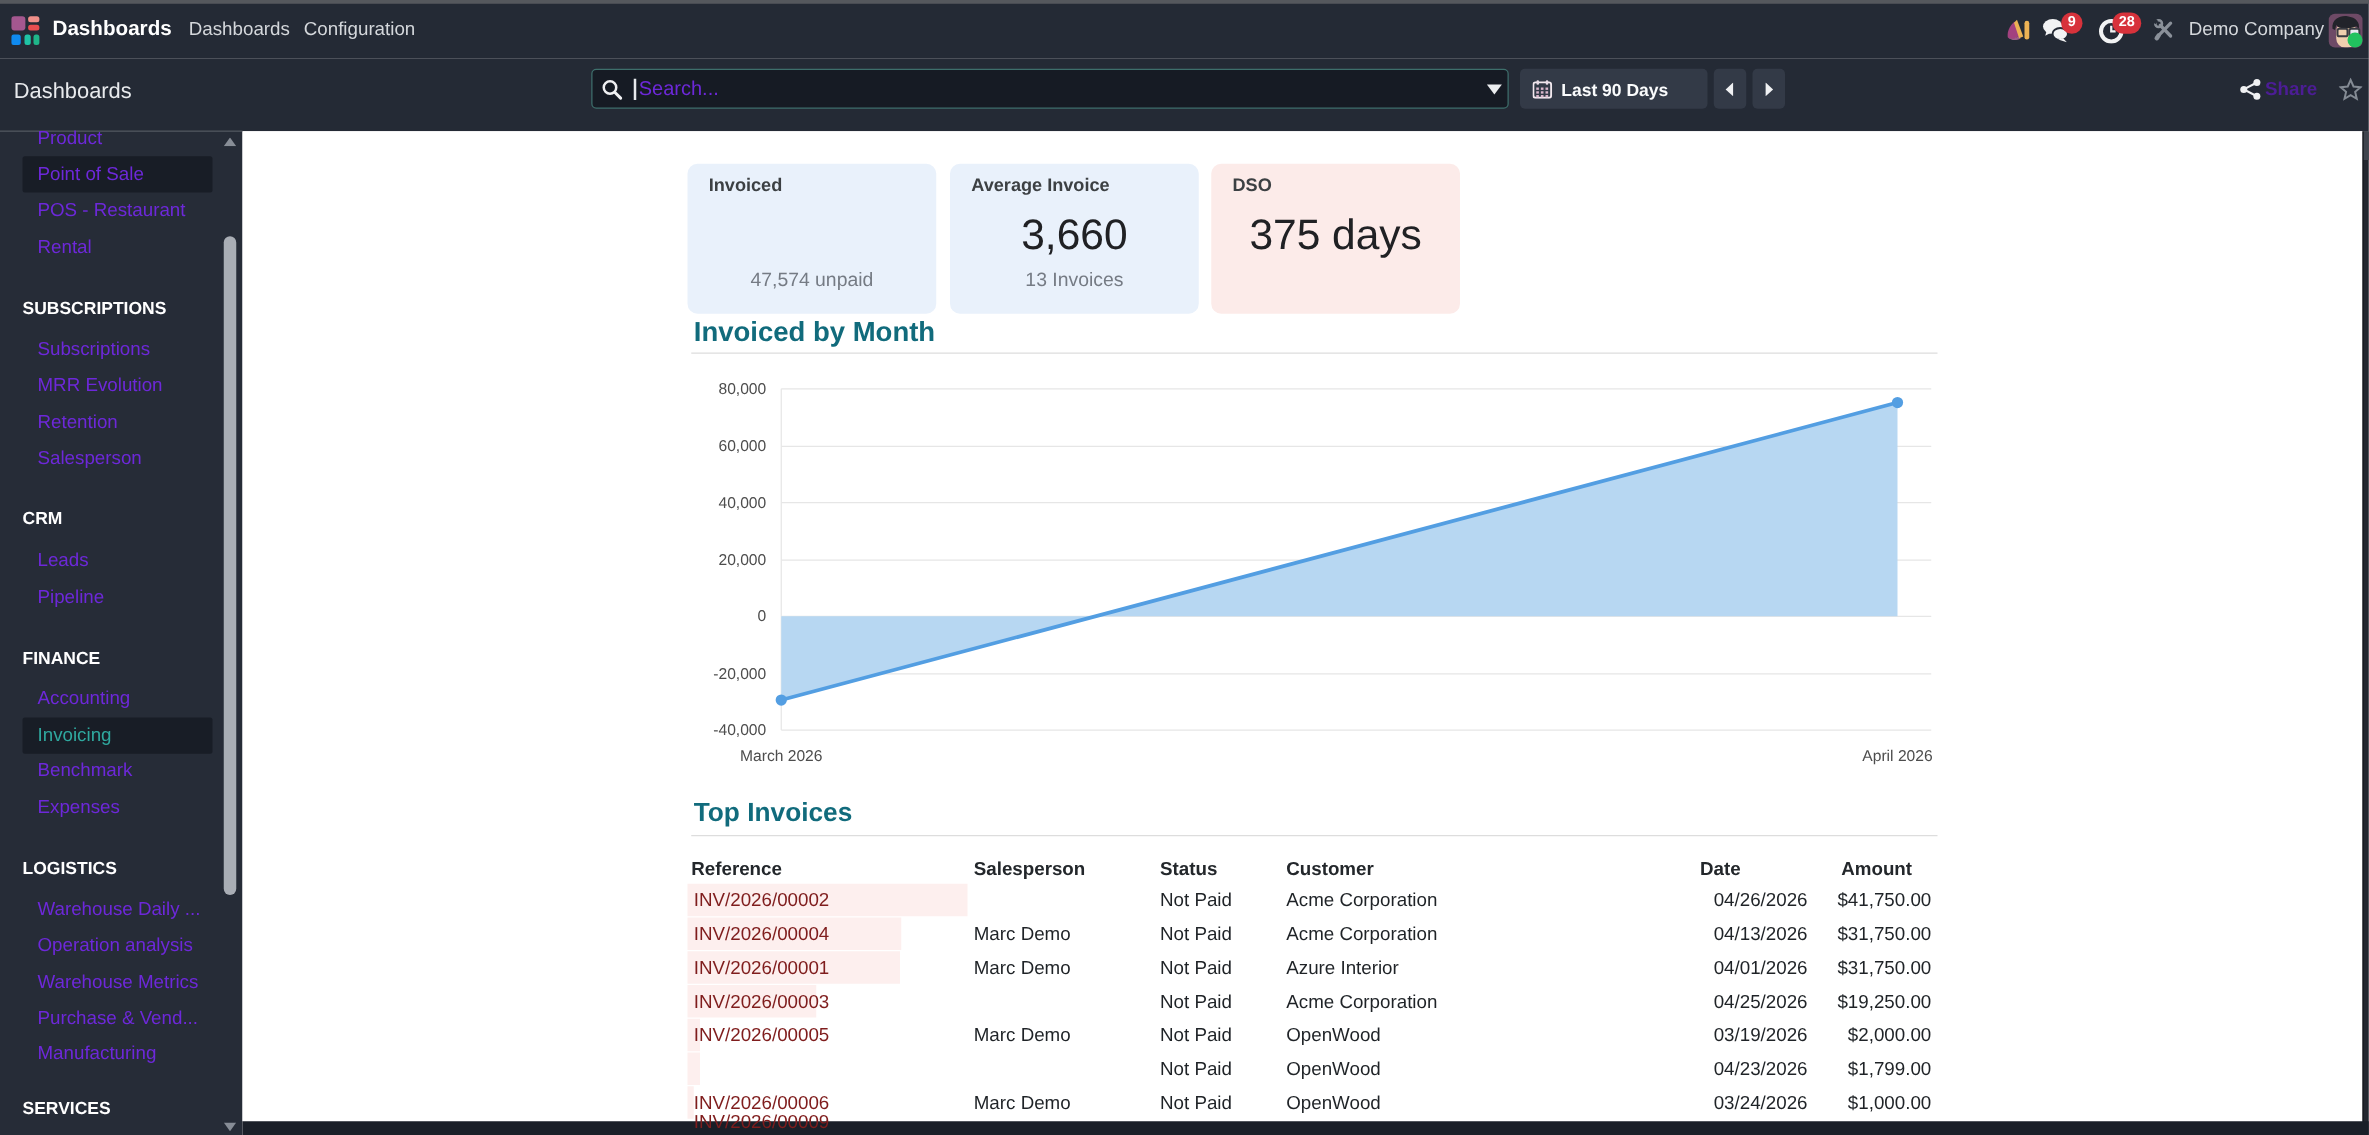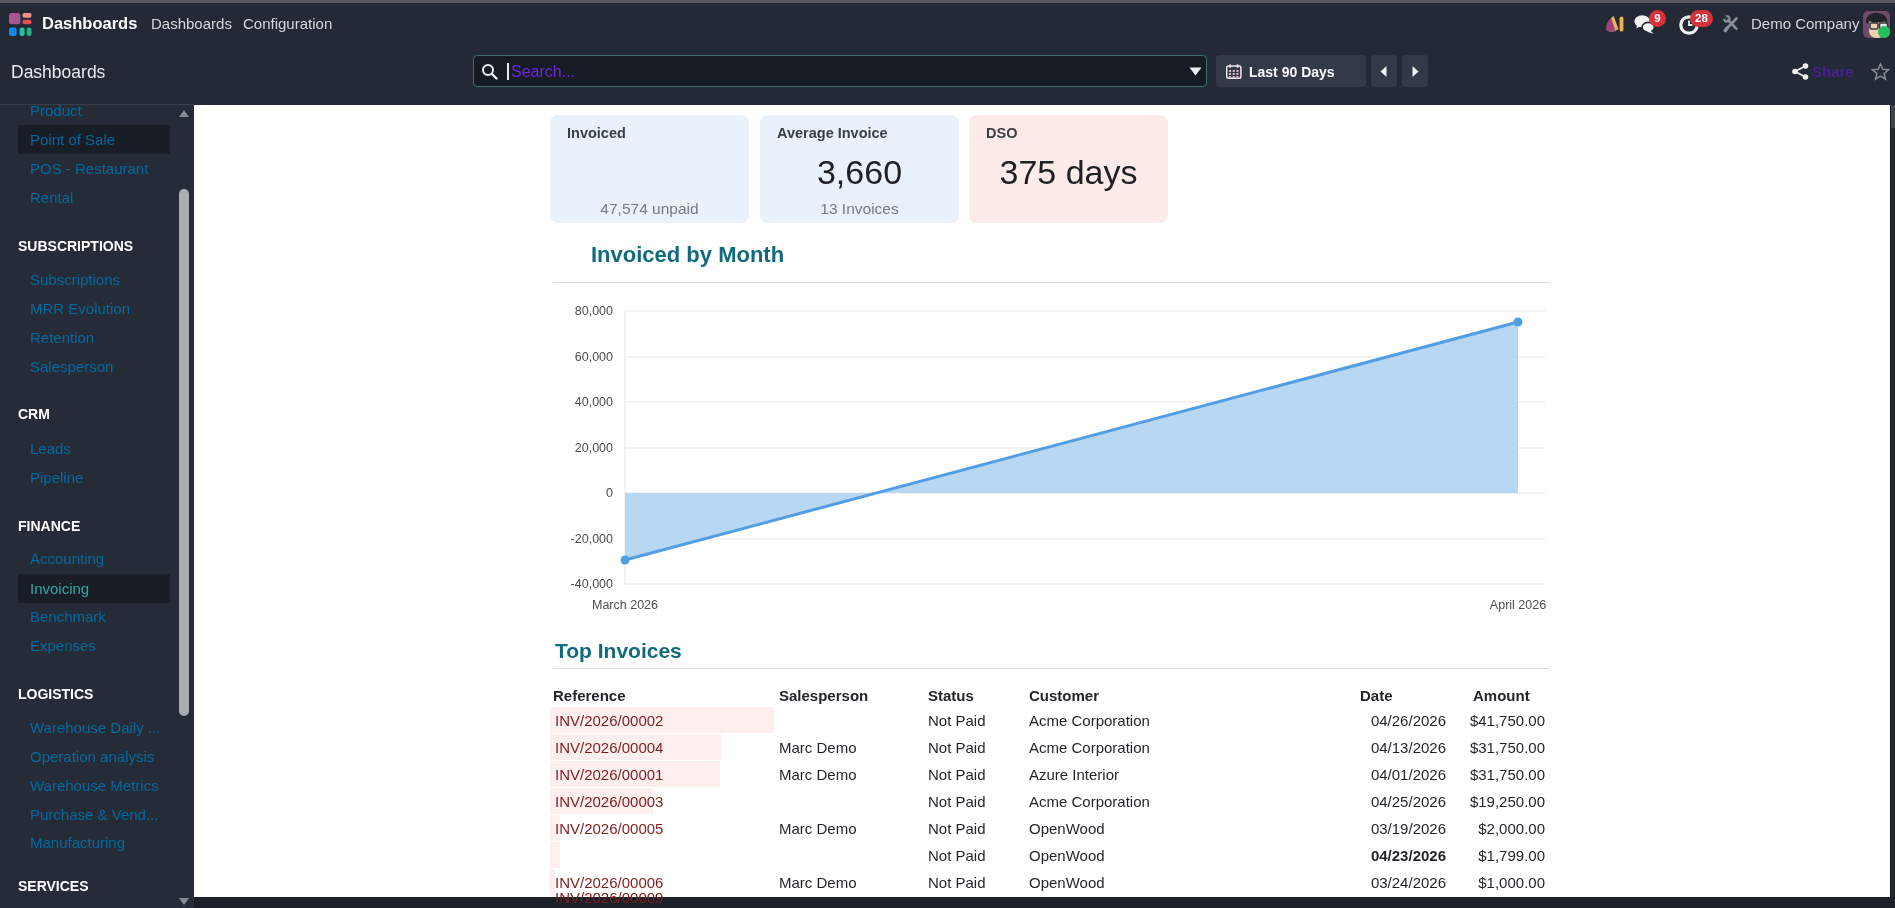--- a/index.html
+++ b/index.html
@@ -11,26 +11,26 @@
   #ctrlbar { position:absolute; left:0; top:47px; width:1895px; height:58px; background:#242a35; }
   #sidebar { position:absolute; left:0; top:105px; width:194px; height:803px; background:#262c37; }
   #main { position:absolute; left:194px; top:105px; width:1701px; height:792px; background:#ffffff; }
   #botstrip { position:absolute; left:194px; top:897px; width:1701px; height:11px; background:#1a1f28; }
 
   .appname { position:absolute; left:42px; top:14px; font-size:16.5px; font-weight:bold; color:#ffffff; }
   .menuitem { position:absolute; top:15px; font-size:15px; color:#d4d7db; }
   .tb-txt { color:#d4d7db; font-size:15px; }
 
   
-  .sideitem { position:absolute; left:30px; font-size:15px; color:#0369a1; white-space:nowrap; }
+  .sideitem { position:absolute; left:30px; font-size:15px; color:#6d28d9; white-space:nowrap; }
   .sidehead { position:absolute; left:18px; font-size:14px; font-weight:bold; color:#ffffff; white-space:nowrap; }
   .sidesel { position:absolute; left:18px; width:152px; height:29px; background:#181d26; border-radius:2px; }
 
   
-  .card { position:absolute; top:115px; width:199px; height:108px; border-radius:8px; background:#e9f1fb; }
+  .card { position:absolute; top:131px; width:199px; height:120px; border-radius:8px; background:#e9f1fb; }
   .card .t { position:absolute; left:17px; top:10px; font-size:14.5px; font-weight:bold; color:#3c4043; }
   .card .n { position:absolute; left:0; top:36px; width:100%; text-align:center; font-size:34px; line-height:42px; color:#202124; }
   .card .s { position:absolute; left:0; top:85px; width:100%; text-align:center; font-size:15.5px; color:#757b84; }
 
   .secttitle { position:absolute; font-size:22px; font-weight:bold; color:#116b7c; }
   .rule { position:absolute; height:1px; background:#dddddd; }
 
   
   .th { position:absolute; font-size:15px; font-weight:bold; color:#23272b; white-space:nowrap; }
   .td { position:absolute; font-size:15px; color:#1f2327; white-space:nowrap; }
@@ -201,21 +201,21 @@
   <div class="t">Average Invoice</div>
   <div class="n">3,660</div>
   <div class="s">13 Invoices</div>
 </div>
 <div class="card" style="left:969px;background:#fcebe9;">
   <div class="t">DSO</div>
   <div class="n">375 days</div>
   <div class="s"></div>
 </div>
 
-<div class="secttitle" style="left:555px;top:242px;margin-left:36px;">Invoiced by Month</div>
+<div class="secttitle" style="left:555px;top:253px;">Invoiced by Month</div>
 <div class="rule" style="left:553px;top:282px;width:997px;"></div>
 <svg class="abs" style="left:553px;top:295px" width="997" height="325" viewBox="0 0 997 325">
   <g stroke="#e6e6e6" stroke-width="1">
     <line x1="72" y1="16" x2="992" y2="16"></line>
     <line x1="72" y1="62" x2="992" y2="62"></line>
     <line x1="72" y1="107" x2="992" y2="107"></line>
     <line x1="72" y1="153" x2="992" y2="153"></line>
     <line x1="72" y1="198" x2="992" y2="198"></line>
     <line x1="72" y1="244" x2="992" y2="244"></line>
     <line x1="72" y1="289" x2="992" y2="289"></line>
@@ -286,21 +286,21 @@
 <div class="td ref" style="left:555px;top:820px;">INV/2026/00005</div>
 <div class="td" style="left:779px;top:820px;">Marc Demo</div>
 <div class="td" style="left:928px;top:820px;">Not Paid</div>
 <div class="td" style="left:1029px;top:820px;">OpenWood</div>
 <div class="td r" style="left:1346px;top:820px;width:100px;">03/19/2026</div>
 <div class="td r" style="left:1445px;top:820px;width:100px;">$2,000.00</div>
 
 <div class="td ref" style="left:555px;top:889px;">INV/2026/00009</div>
 <div class="td" style="left:928px;top:847px;">Not Paid</div>
 <div class="td" style="left:1029px;top:847px;">OpenWood</div>
-<div class="td r" style="left:1346px;top:847px;width:100px;font-weight:bold;">04/23/2026</div>
+<div class="td r" style="left:1346px;top:847px;width:100px;">04/23/2026</div>
 <div class="td r" style="left:1445px;top:847px;width:100px;">$1,799.00</div>
 
 <div class="td ref" style="left:555px;top:874px;">INV/2026/00006</div>
 <div class="td" style="left:779px;top:874px;">Marc Demo</div>
 <div class="td" style="left:928px;top:874px;">Not Paid</div>
 <div class="td" style="left:1029px;top:874px;">OpenWood</div>
 <div class="td r" style="left:1346px;top:874px;width:100px;">03/24/2026</div>
 <div class="td r" style="left:1445px;top:874px;width:100px;">$1,000.00</div>
 
 </body></html>

